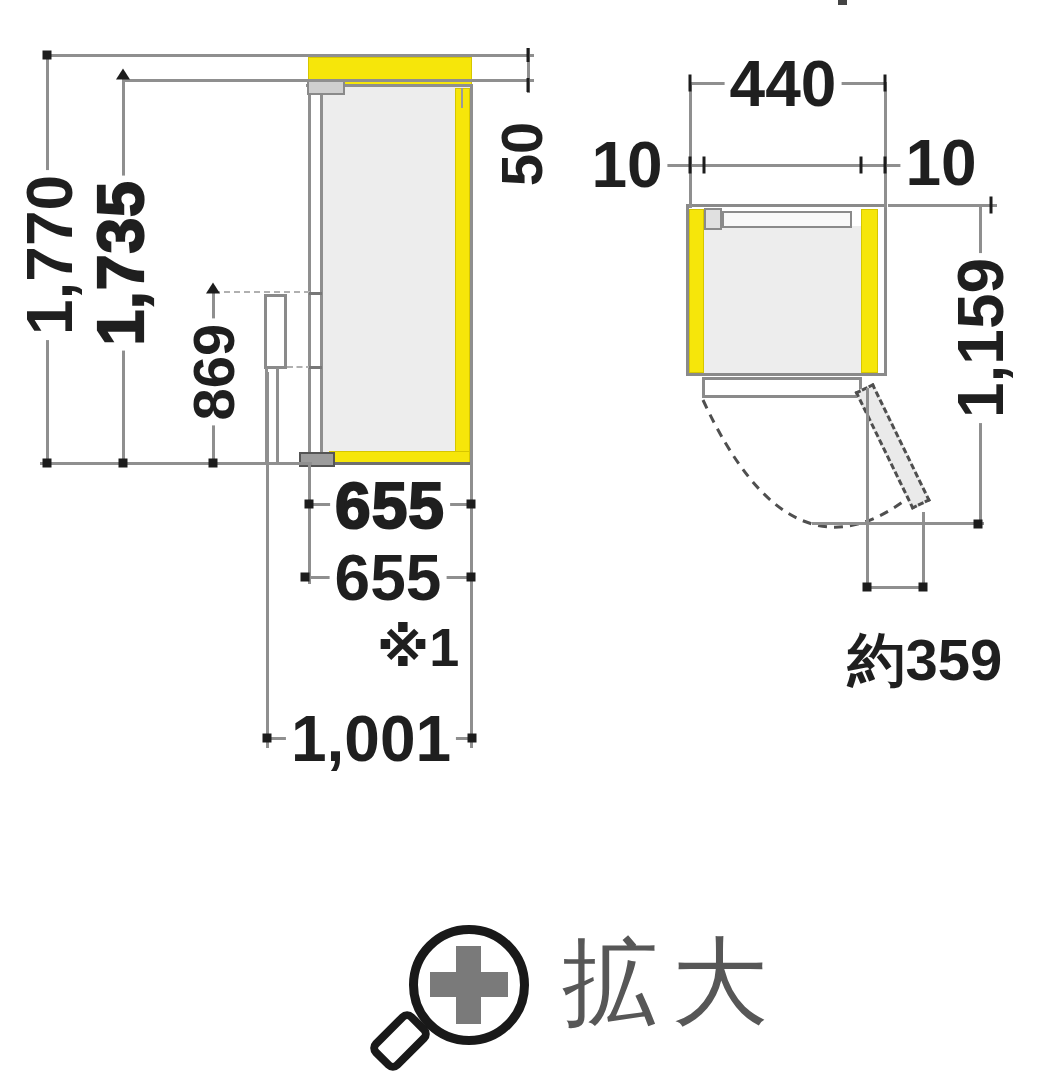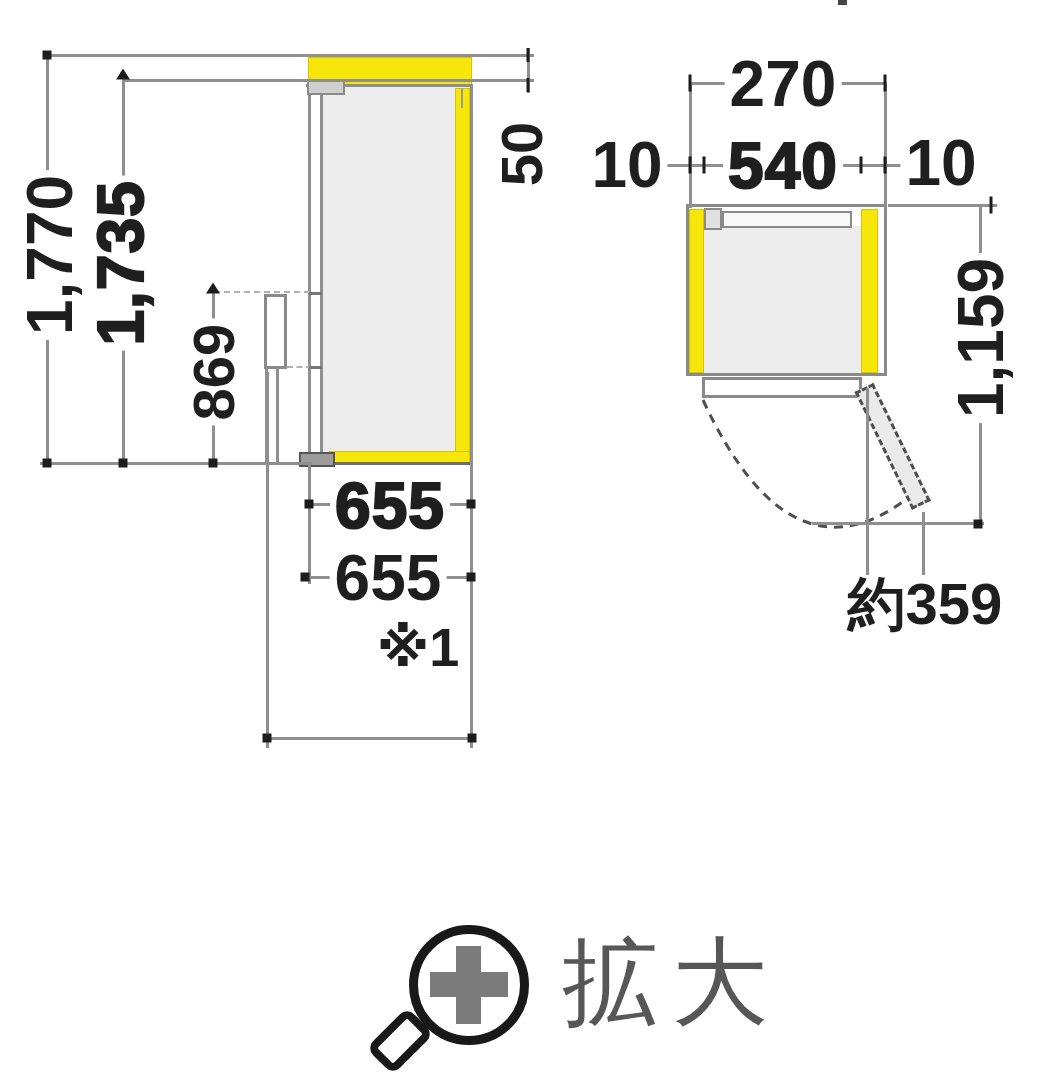--- a/index.html
+++ b/index.html
@@ -100,20 +100,21 @@
   <div class="tick z6" style="left:267px;top:738px;"></div>
   <div class="tick z6" style="left:472px;top:738px;"></div>
 
   <div class="lbl rot" style="left:50px;top:255px;">1,770</div>
   <div class="lbl rot heavy" style="left:121px;top:263px;">1,735</div>
   <div class="lbl rot sm" style="left:214px;top:372px;">869</div>
   <div class="lbl rot sm" style="left:522px;top:154px;">50</div>
   <div class="lbl heavy" style="left:390px;top:506px;">655</div>
   <div class="lbl" style="left:388px;top:578px;">655</div>
   <div class="lbl note" style="left:418px;top:647px;">※1</div>
+  <div class="lbl" style="left:371px;top:739px;">1,001</div>
 
   <div class="ln z5" style="left:689px;top:82px;width:197px;height:3px;"></div>
   <div class="barv z6" style="left:690px;top:83px;"></div>
   <div class="barv z6" style="left:885px;top:83px;"></div>
   <div class="ln z5" style="left:689px;top:82px;width:3px;height:126px;"></div>
   <div class="ln z5" style="left:884px;top:82px;width:3px;height:126px;"></div>
   <div class="ln z5" style="left:658px;top:164px;width:250px;height:3px;"></div>
   <div class="barv z6" style="left:690px;top:165px;"></div>
   <div class="barv z6" style="left:704px;top:165px;"></div>
   <div class="barv z6" style="left:861px;top:165px;"></div>
@@ -137,26 +138,25 @@
   <div class="ln z5" style="left:979px;top:204px;width:3px;height:320px;"></div>
   <div class="ln z5" style="left:812px;top:522px;width:172px;height:3px;"></div>
   <div class="tick z6" style="left:978px;top:524px;"></div>
 
   <div class="ln z5" style="left:866px;top:388px;width:3px;height:202px;"></div>
   <div class="ln z5" style="left:922px;top:512px;width:3px;height:78px;"></div>
   <div class="ln z5" style="left:866px;top:586px;width:59px;height:3px;"></div>
   <div class="tick z6" style="left:867px;top:587px;"></div>
   <div class="tick z6" style="left:923px;top:587px;"></div>
 
-  <div class="lbl" style="left:783px;top:84px;">270</div>
+  <div class="lbl" style="left:783px;top:84px;">440</div>
   <div class="lbl" style="left:627px;top:165px;">10</div>
-  <div class="lbl heavy" style="left:783px;top:166px;">540</div>
   <div class="lbl" style="left:941px;top:163px;">10</div>
   <div class="lbl rot" style="left:981px;top:338px;">1,159</div>
-  <div class="lbl sm" style="left:925px;top:604px;">約359</div>
+  <div class="lbl sm" style="left:925px;top:660px;">約359</div>
 
   <div class="ln" style="left:838px;top:0;width:9px;height:5px;background:#444444;"></div>
 
   <div>
     <div class="mag-handle"></div>
     <div class="mag-ring"></div>
     <div class="plus-h"></div>
     <div class="plus-v"></div>
     <div class="kakudai">拡大</div>
   </div>

